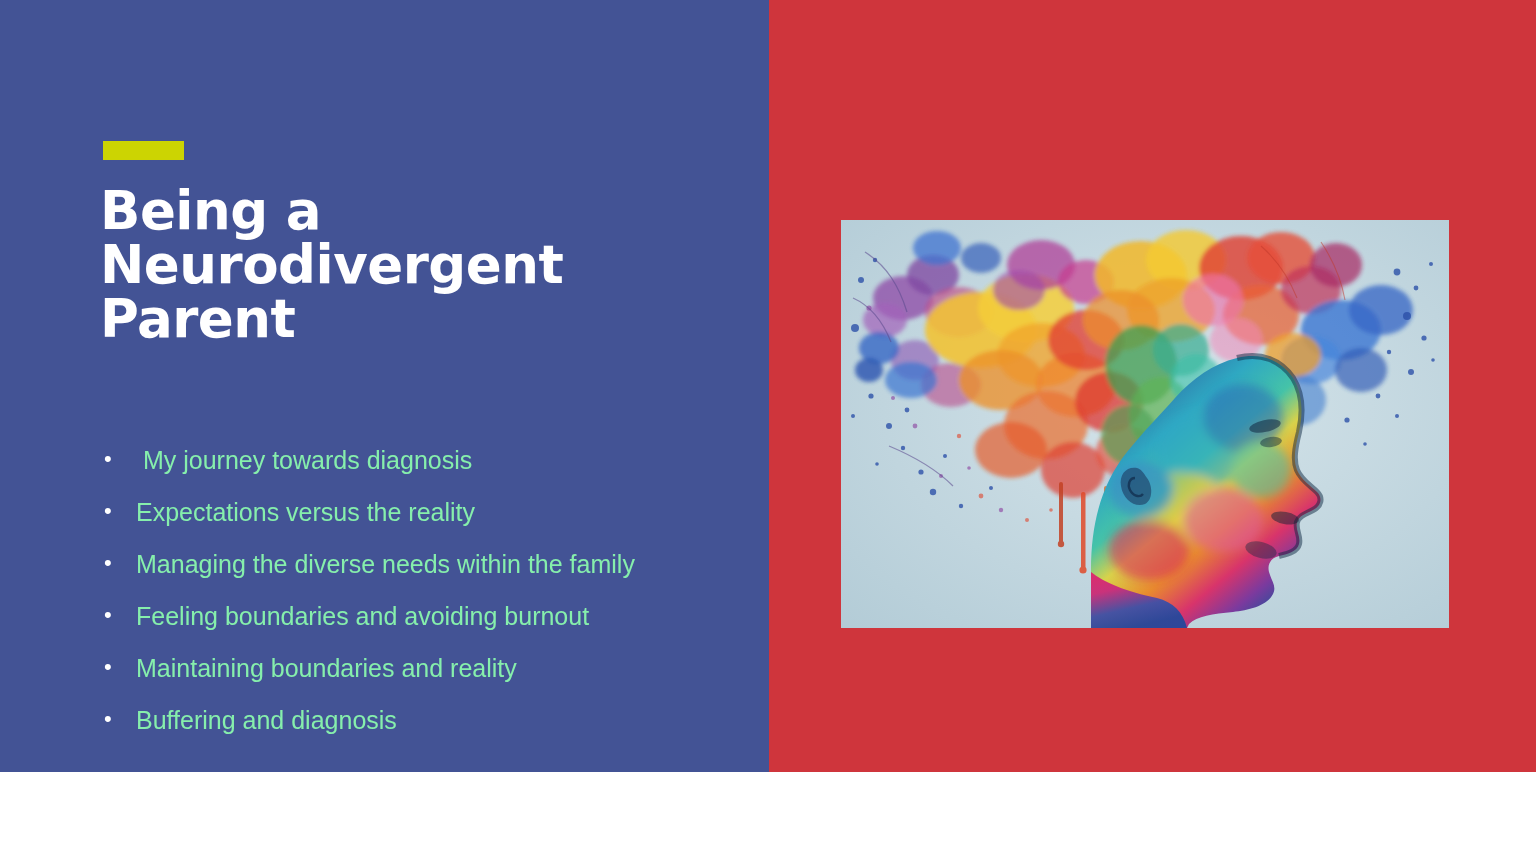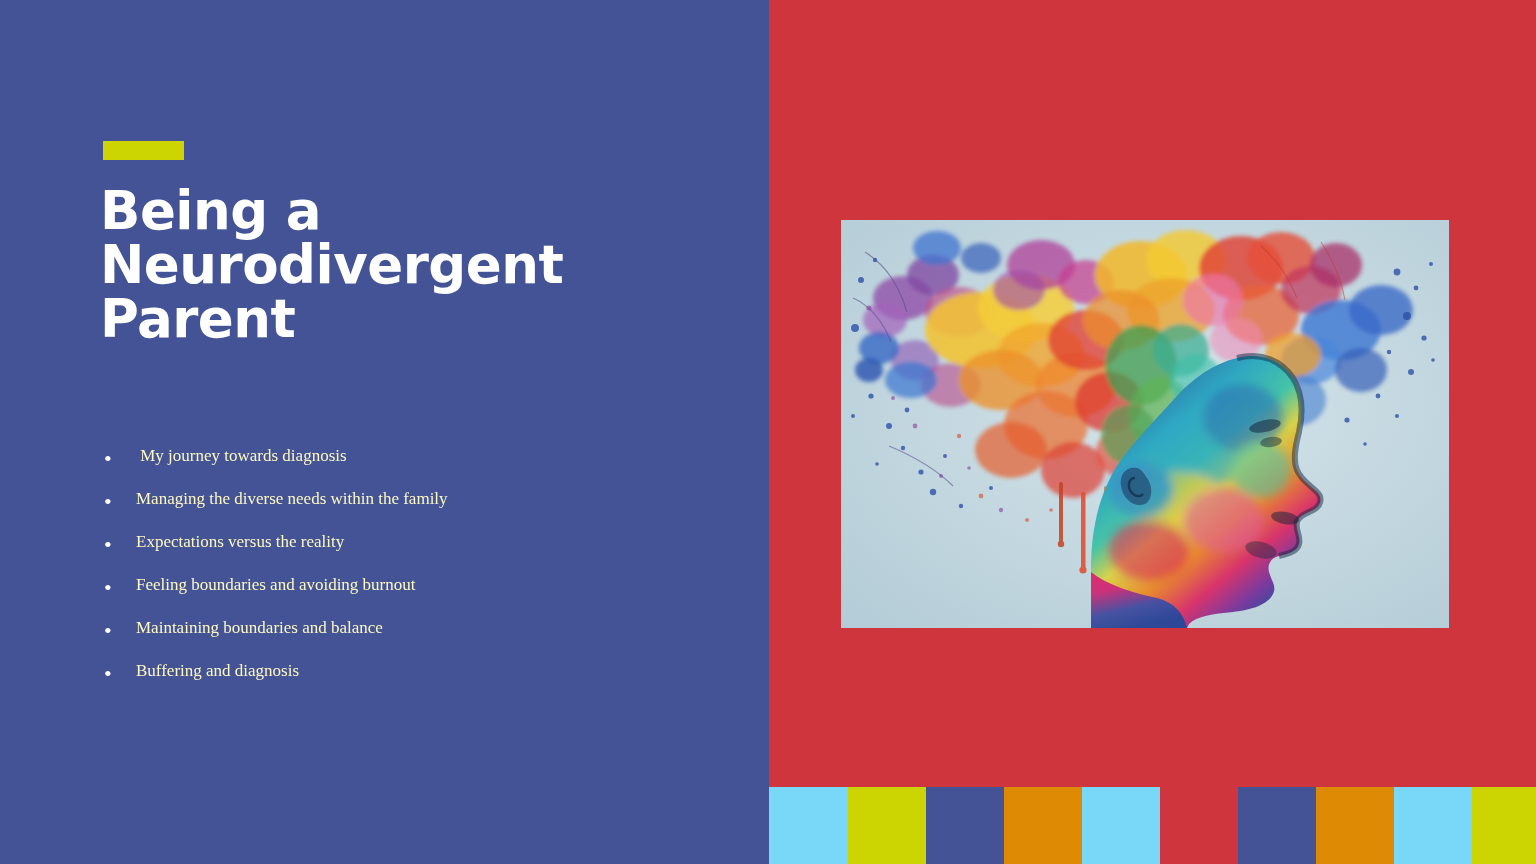--- a/index.html
+++ b/index.html
@@ -7,21 +7,21 @@
     padding: 0;
     background: #ffffff;
   }
   body {
     font-family: "DejaVu Sans", sans-serif;
   }
 
   #slide {
     position: relative;
     width: 1536px;
-    height: 864px;
+    height: 772px;
     overflow: hidden;
     background: #CF353C;
   }
 
   
   .left-panel {
     position: absolute;
     left: 0;
     top: 0;
     width: 769px;
@@ -69,23 +69,23 @@
     position: absolute;
     left: 100px;
     top: 446px;
     width: 610px;
     list-style: none;
     margin: 0;
     padding: 0;
   }
   .bullet-item {
     position: relative;
-    color: #fef9c3;
-    font-family: Liberation Serif, serif;
-    font-size: 17px;
+    color: #86efac;
+    font-family: Liberation Sans, sans-serif;
+    font-size: 25px;
     line-height: 1.12;
     padding-left: 36px;
     margin-bottom: 24px;
     white-space: pre-wrap;
   }
   .bullet-item::before {
     content: "\2022";
     position: absolute;
     left: 4px;
     top: 0;
@@ -135,24 +135,24 @@
   <div class="right-panel" style="background: rgb(207, 53, 60);"></div>
 
   <div class="accent-bar" style="background: rgb(204, 212, 2);"></div>
 
   <div class="slide-title">Being a
 Neurodivergent
 Parent</div>
 
   <ul class="bullet-list">
     <li class="bullet-item"> My journey towards diagnosis</li>
+    <li class="bullet-item">Expectations versus the reality</li>
     <li class="bullet-item">Managing the diverse needs within the family</li>
-    <li class="bullet-item">Expectations versus the reality</li>
     <li class="bullet-item">Feeling boundaries and avoiding burnout</li>
-    <li class="bullet-item">Maintaining boundaries and balance</li>
+    <li class="bullet-item">Maintaining boundaries and reality</li>
     <li class="bullet-item">Buffering and diagnosis</li>
   </ul>
 
   <div class="artwork" style="background: rgb(188, 213, 222);">
     <svg class="art-canvas" viewBox="0 0 608 408" preserveAspectRatio="none">
       <defs>
         <radialGradient id="bgGrad" cx="55%" cy="45%" r="80%">
           <stop offset="0%" stop-color="#D5E4EA"></stop>
           <stop offset="100%" stop-color="#B2CBD6"></stop>
         </radialGradient>

